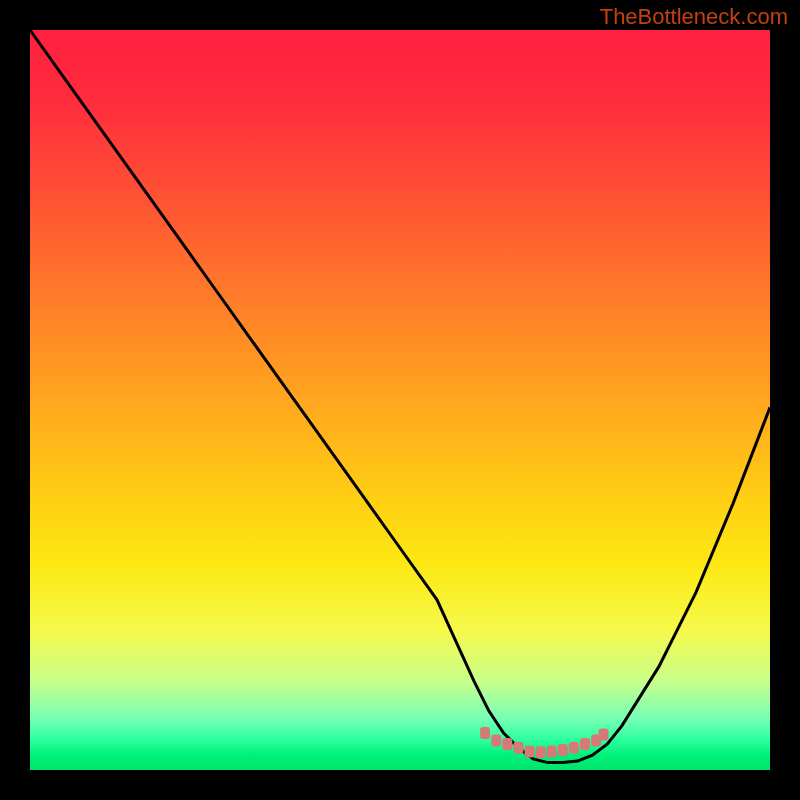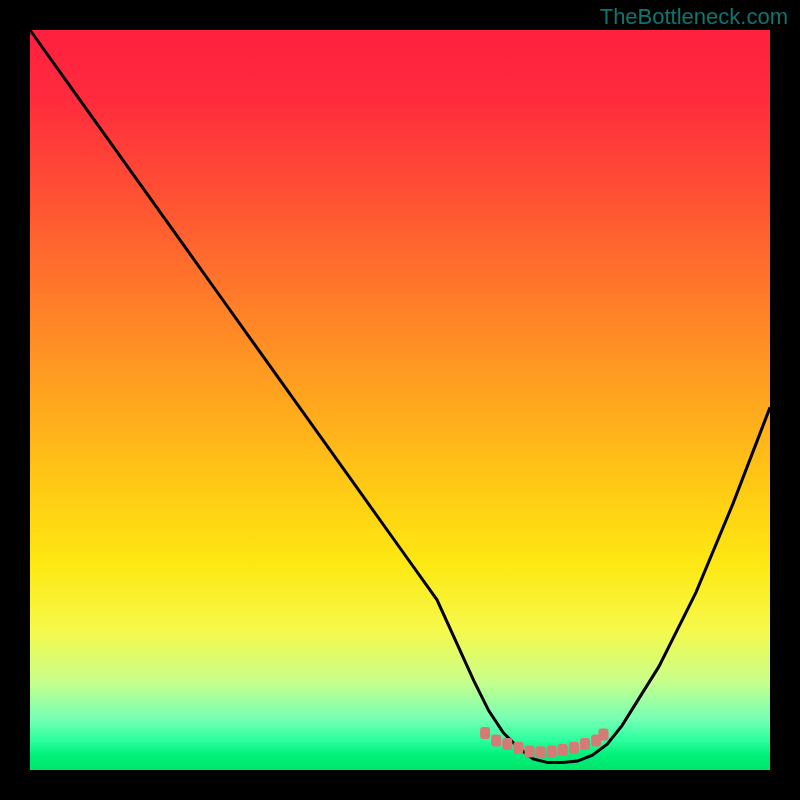--- a/index.html
+++ b/index.html
@@ -7,21 +7,21 @@
     width: 800px;
     height: 800px;
     background: #000;
     position: relative;
     font-family: Arial, sans-serif;
   }
   .watermark {
     position: absolute;
     top: 4px;
     right: 12px;
-    color: #0f766e;
+    color: #c2410c;
     font-size: 22px;
     font-weight: 500;
     z-index: 10;
   }
   .plot-area {
     position: absolute;
     left: 30px;
     top: 30px;
     width: 740px;
     height: 740px;

